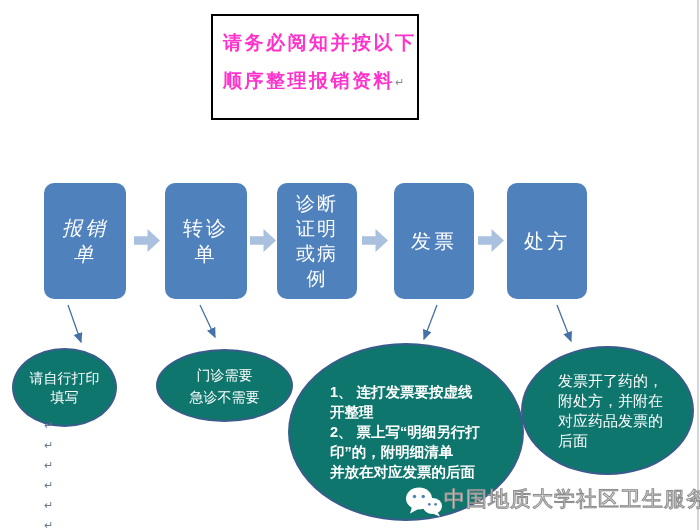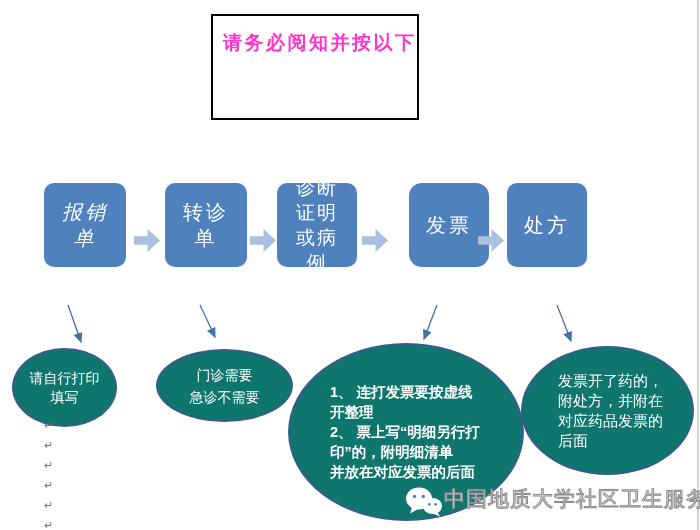--- a/index.html
+++ b/index.html
@@ -16,29 +16,29 @@
     padding:8px 0 0 10px;
   }
   .notice .nline{
     color:#ff33cc;font-size:19px;font-weight:bold;letter-spacing:2.5px;
     line-height:38px;white-space:nowrap;
   }
   .pmark{color:#8a8a8a;font-size:11px;font-weight:normal;letter-spacing:0;vertical-align:1px;}
 
   
   .pbox{
-    position:absolute;top:183px;height:84px;background:#4f81bd;border-radius:10px;
+    position:absolute;top:183px;height:116px;background:#4f81bd;border-radius:10px;
     color:#fff;display:flex;align-items:center;justify-content:center;text-align:center;
     font-size:20px;line-height:26px;letter-spacing:3px;
   }
   .multiline{white-space:pre-line;}
   .pbox.b1{left:44px;width:82px;font-style:italic;}
   .pbox.b2{left:165px;width:82px;}
   .pbox.b3{left:277px;width:80px;font-size:19px;line-height:25px;letter-spacing:2px;}
-  .pbox.b4{left:409px;width:80px;border-radius:13px;}
+  .pbox.b4{left:394px;width:80px;}
   .pbox.b5{left:507px;width:80px;text-align:right;}
 
   
   .barrow{
     position:absolute;top:229px;width:26px;height:23px;background:#a9c0de;
     -webkit-clip-path:polygon(0% 32%,52% 32%,52% 0%,100% 50%,52% 100%,52% 68%,0% 68%);
     clip-path:polygon(0% 32%,52% 32%,52% 0%,100% 50%,52% 100%,52% 68%,0% 68%);
   }
   .barrow.a1{left:134px;}
   .barrow.a2{left:250px;}
@@ -75,20 +75,23 @@
 </head>
 <body>
 
 <div class="canvas">
 
   <div class="page-edge"></div>
 
   <div class="notice">
     <div class="nline">
       <span>请务必阅知并按以下</span>
+    </div>
+    <div class="nline">
+      <span>顺序整理报销资料</span><span class="pmark">↵</span>
     </div>
   </div>
 
   <div class="pbox b1">
     <span class="multiline">报销
 单</span>
   </div>
   <div class="pbox b2">
     <span class="multiline">转诊
 单</span>

